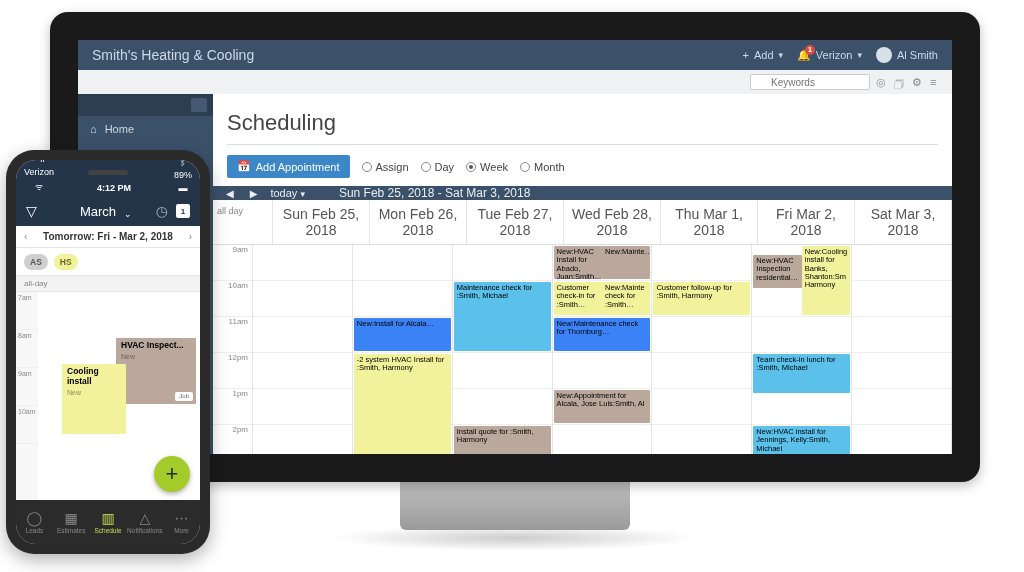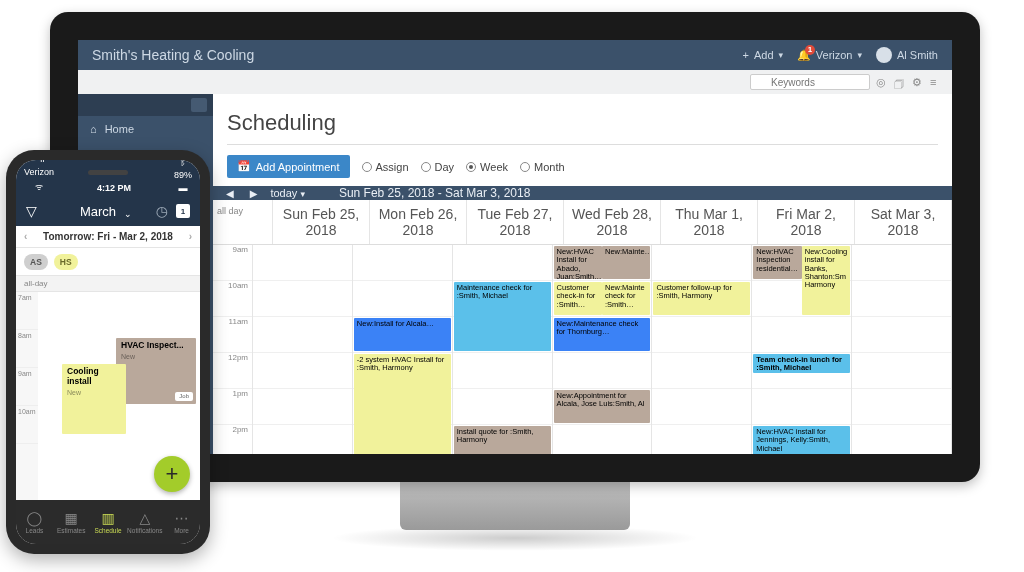--- a/index.html
+++ b/index.html
@@ -263,23 +263,23 @@
               <div class="hourline"></div>
               <div class="evt yellow" style="top: 37px; height: 33px;">Customer follow-up for :Smith, Harmony</div>
             </div>
           <div class="day-col">
               <div class="hourline"></div>
               <div class="hourline"></div>
               <div class="hourline"></div>
               <div class="hourline"></div>
               <div class="hourline"></div>
               <div class="hourline"></div>
-              <div class="evt brown half" style="top: 1px; height: 33px;">New:HVAC Inspection residential…</div>
+              <div class="evt brown half" style="top: 10px; height: 33px;">New:HVAC Inspection residential…</div>
               <div class="evt yellow right-half" style="top: 1px; height: 69px;">New:Cooling install for Banks, Shanton:Sm Harmony</div>
-              <div class="evt blue" style="top: 109px; height: 19px; font-weight: bold;">Team check-in lunch for :Smith, Michael</div>
+              <div class="evt blue" style="top: 109px; height: 39px;">Team check-in lunch for :Smith, Michael</div>
               <div class="evt blue" style="top: 181px; height: 33px;">New:HVAC install for Jennings, Kelly:Smith, Michael</div>
             </div>
           <div class="day-col">
               <div class="hourline"></div>
               <div class="hourline"></div>
               <div class="hourline"></div>
               <div class="hourline"></div>
               <div class="hourline"></div>
               <div class="hourline"></div>
             </div>

